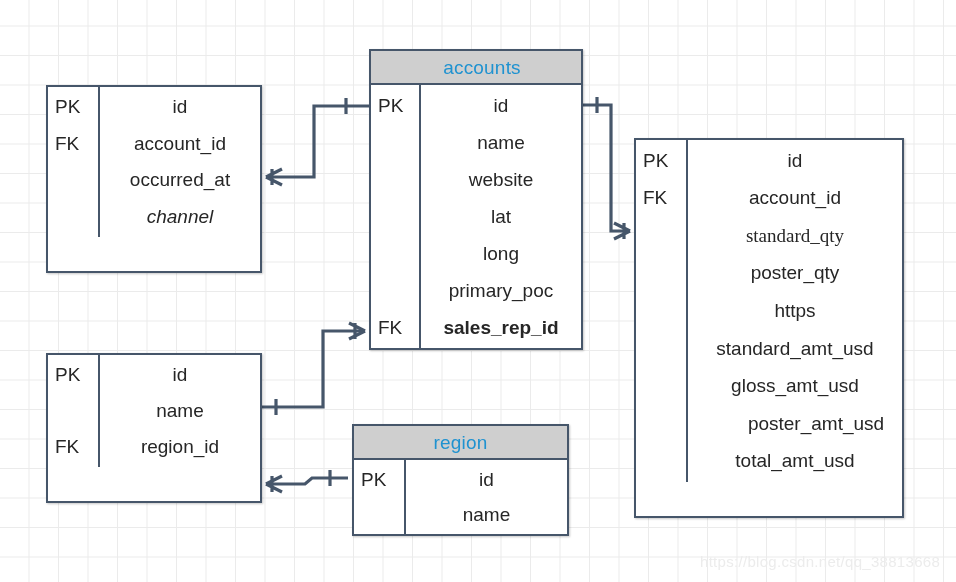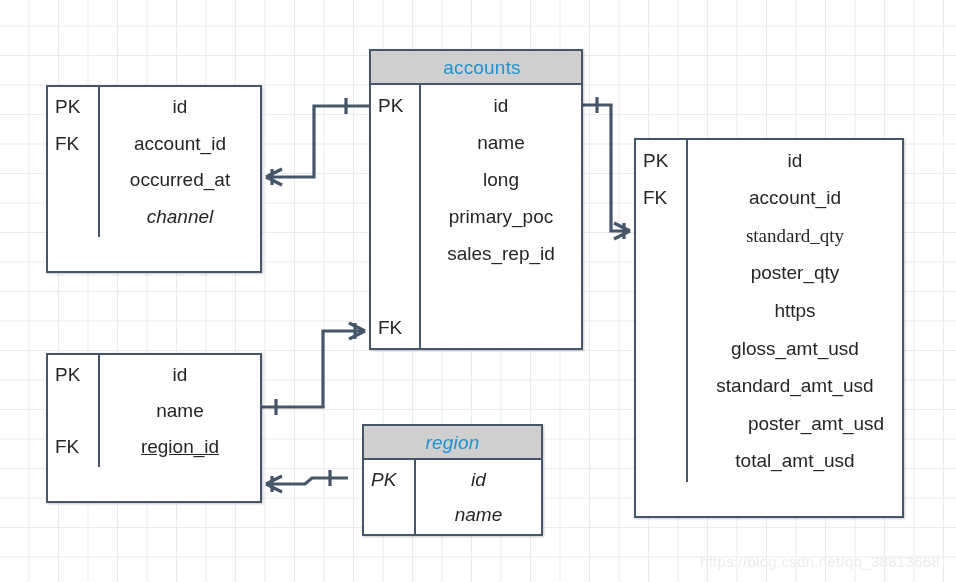--- a/index.html
+++ b/index.html
@@ -149,23 +149,25 @@
         <div class="key-cell" style="height: 37px;"></div>
         <div class="key-cell" style="height: 37px;"></div>
         <div class="key-cell" style="height: 37px;"></div>
         <div class="key-cell" style="height: 37px;"></div>
         <div class="key-cell" style="height: 37px;"></div>
         <div class="key-cell" style="height: 37px;">FK</div>
       </div>
       <div class="field-col">
         <div class="field-cell" style="height: 37px;">id</div>
         <div class="field-cell" style="height: 37px;">name</div>
+        <div class="field-cell" style="height: 37px;">website</div>
+        <div class="field-cell" style="height: 37px;">lat</div>
         <div class="field-cell" style="height: 37px;">long</div>
         <div class="field-cell" style="height: 37px;">primary_poc</div>
-        <div class="field-cell" style="height: 37px;">sales_rep_id</div>
+        <div class="field-cell" style="height: 37px; font-weight: bold;">sales_rep_id</div>
       </div>
     </div>
   </div>
 
   <div class="entity" id="ent-orders" style="left: 634px; top: 138px; width: 270px; height: 380px;">
     <div class="entity-body">
       <div class="key-col" style="width: 52px;">
         <div class="key-cell" style="height: 37.5556px;">PK</div>
         <div class="key-cell" style="height: 37.5556px;">FK</div>
         <div class="key-cell" style="height: 37.5556px;"></div>
@@ -175,44 +177,44 @@
         <div class="key-cell" style="height: 37.5556px;"></div>
         <div class="key-cell" style="height: 37.5556px;"></div>
         <div class="key-cell" style="height: 37.5556px;"></div>
       </div>
       <div class="field-col">
         <div class="field-cell" style="height: 37.5556px;">id</div>
         <div class="field-cell" style="height: 37.5556px;">account_id</div>
         <div class="field-cell" style="height: 37.5556px; font-family: Liberation Serif, serif;">standard_qty</div>
         <div class="field-cell" style="height: 37.5556px;">poster_qty</div>
         <div class="field-cell" style="height: 37.5556px;">https</div>
+        <div class="field-cell" style="height: 37.5556px;">standard_amt_usd</div>
         <div class="field-cell" style="height: 37.5556px;">gloss_amt_usd</div>
-        <div class="field-cell" style="height: 37.5556px;">standard_amt_usd</div>
         <div class="field-cell" style="height: 37.5556px; padding-left: 42px;">poster_amt_usd</div>
         <div class="field-cell" style="height: 37.5556px;">total_amt_usd</div>
       </div>
     </div>
   </div>
 
   <div class="entity" id="ent-sales_reps" style="left: 46px; top: 353px; width: 216px; height: 150px;">
     <div class="entity-body">
       <div class="key-col" style="width: 52px;">
         <div class="key-cell" style="height: 36px;">PK</div>
         <div class="key-cell" style="height: 36px;"></div>
         <div class="key-cell" style="height: 36px;">FK</div>
       </div>
       <div class="field-col">
         <div class="field-cell" style="height: 36px;">id</div>
         <div class="field-cell" style="height: 36px;">name</div>
-        <div class="field-cell" style="height: 36px; text-decoration: underline;">region_id</div>
-      </div>
-    </div>
-  </div>
-
-  <div class="entity" id="ent-region" style="left: 362px; top: 424px; width: 181px; height: 112px; font-style: italic;">
+        <div class="field-cell" style="height: 36px;">region_id</div>
+      </div>
+    </div>
+  </div>
+
+  <div class="entity" id="ent-region" style="left: 352px; top: 424px; width: 217px; height: 112px;">
     <div class="entity-header" style="height: 34px;">region</div>
     <div class="entity-body">
       <div class="key-col" style="width: 52px;">
         <div class="key-cell" style="height: 35px;">PK</div>
         <div class="key-cell" style="height: 35px;"></div>
       </div>
       <div class="field-col">
         <div class="field-cell" style="height: 35px;">id</div>
         <div class="field-cell" style="height: 35px;">name</div>
       </div>

